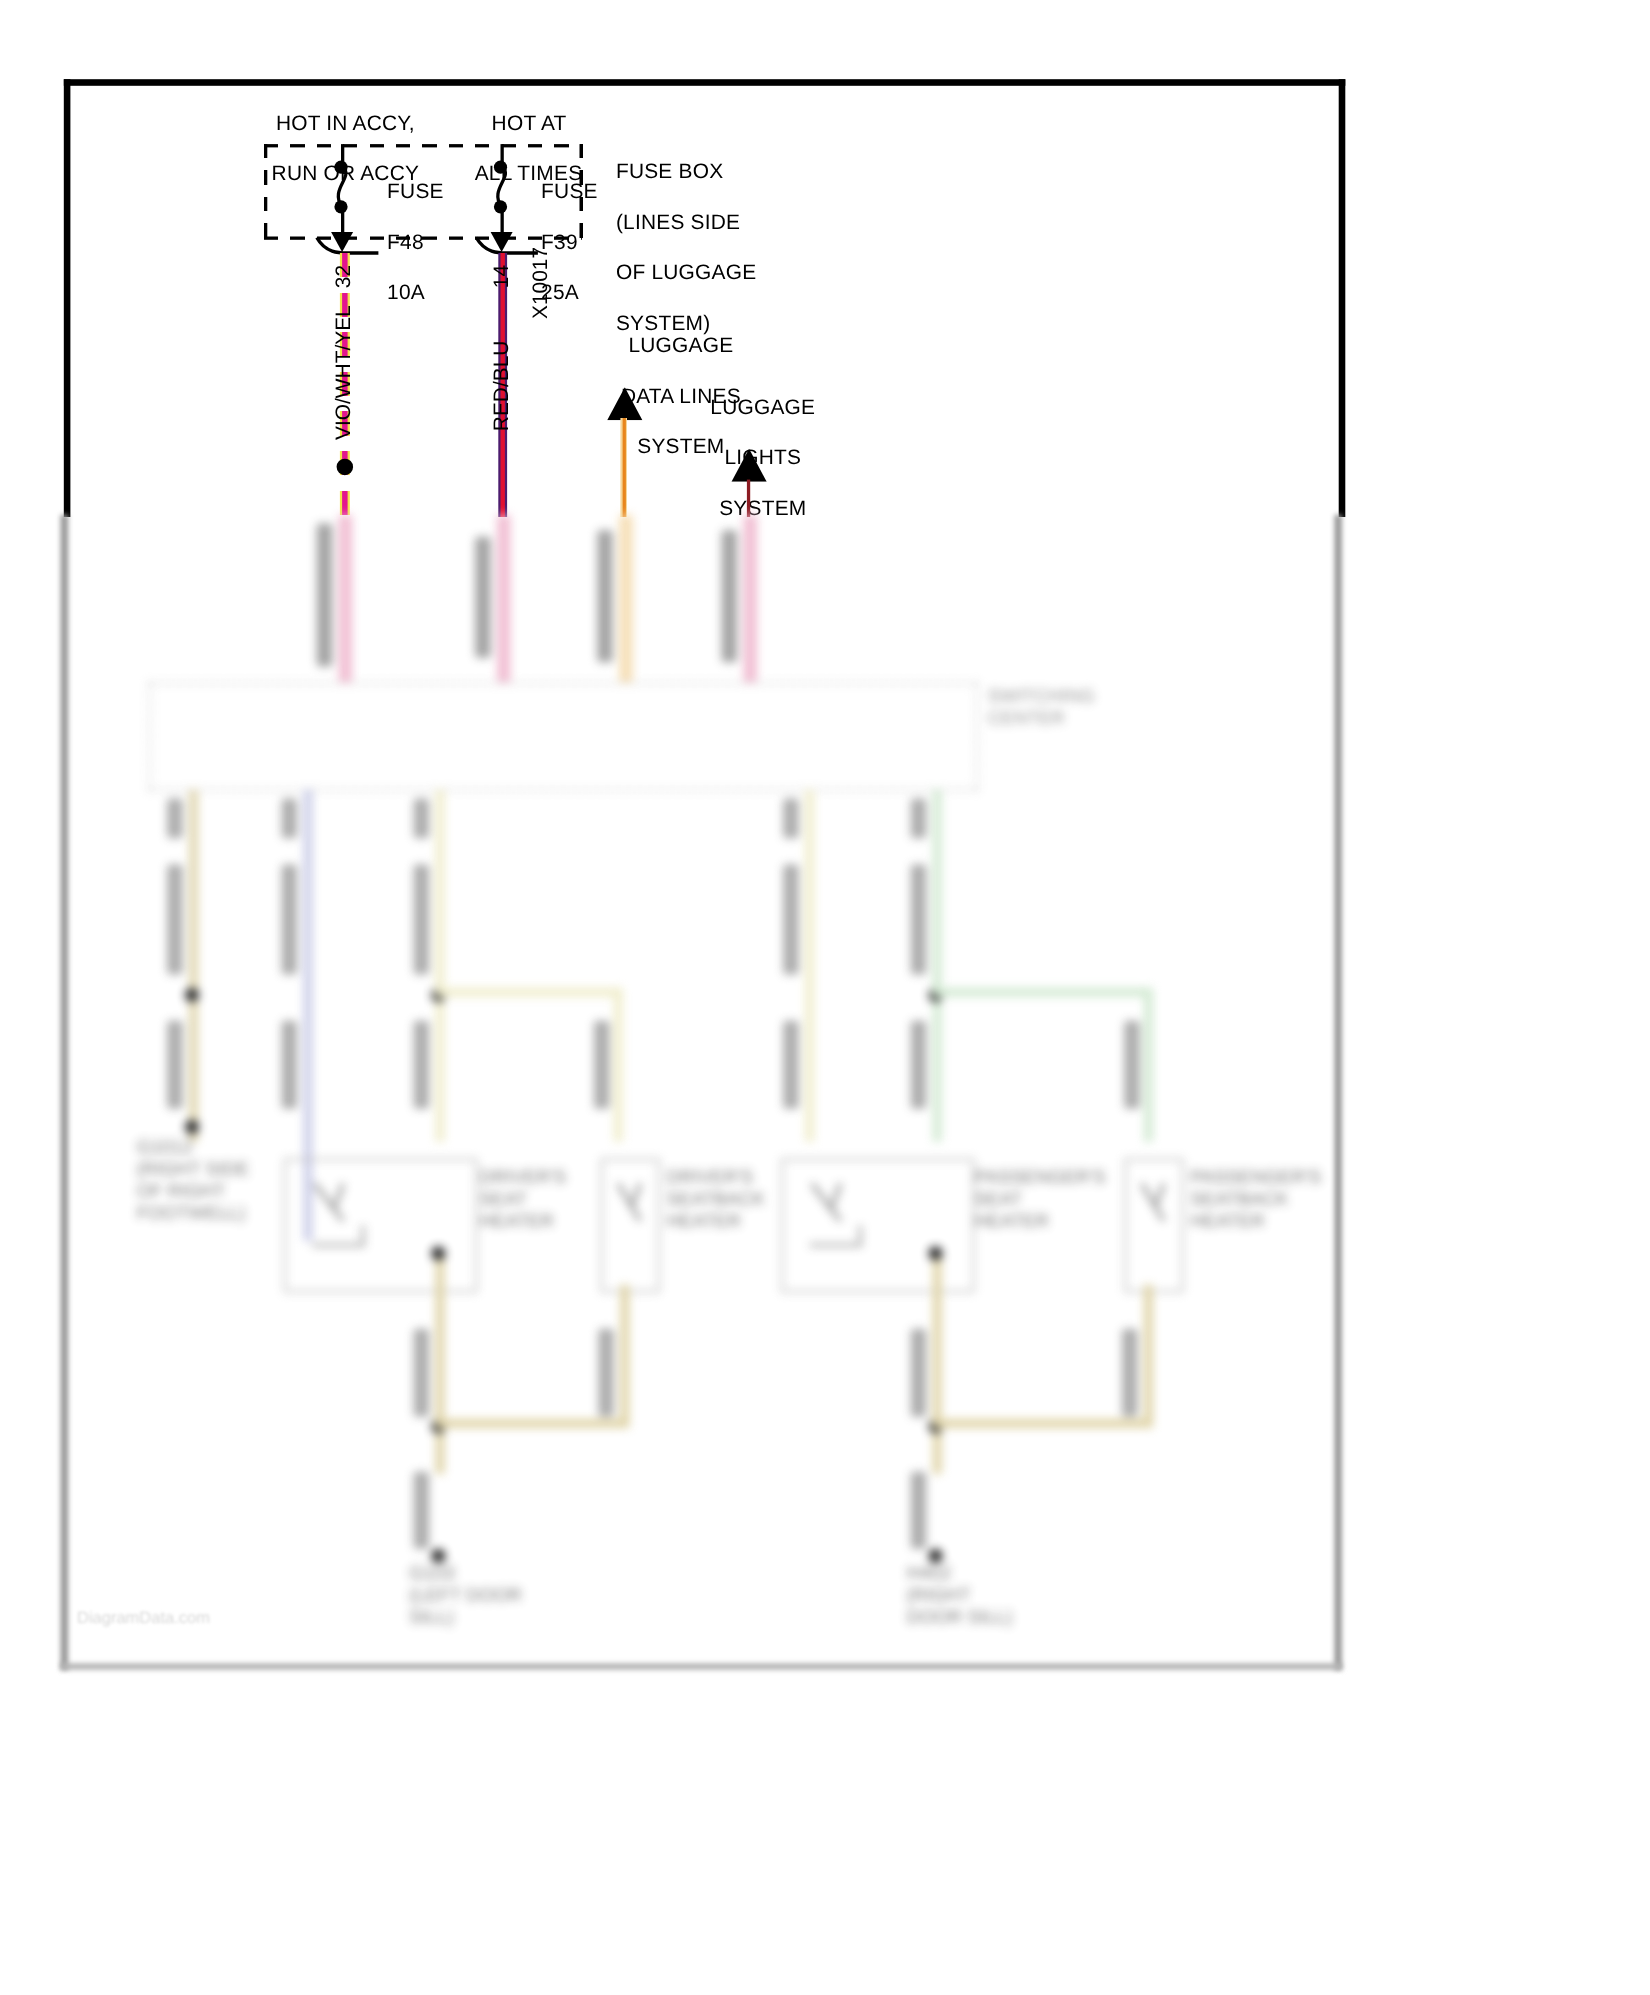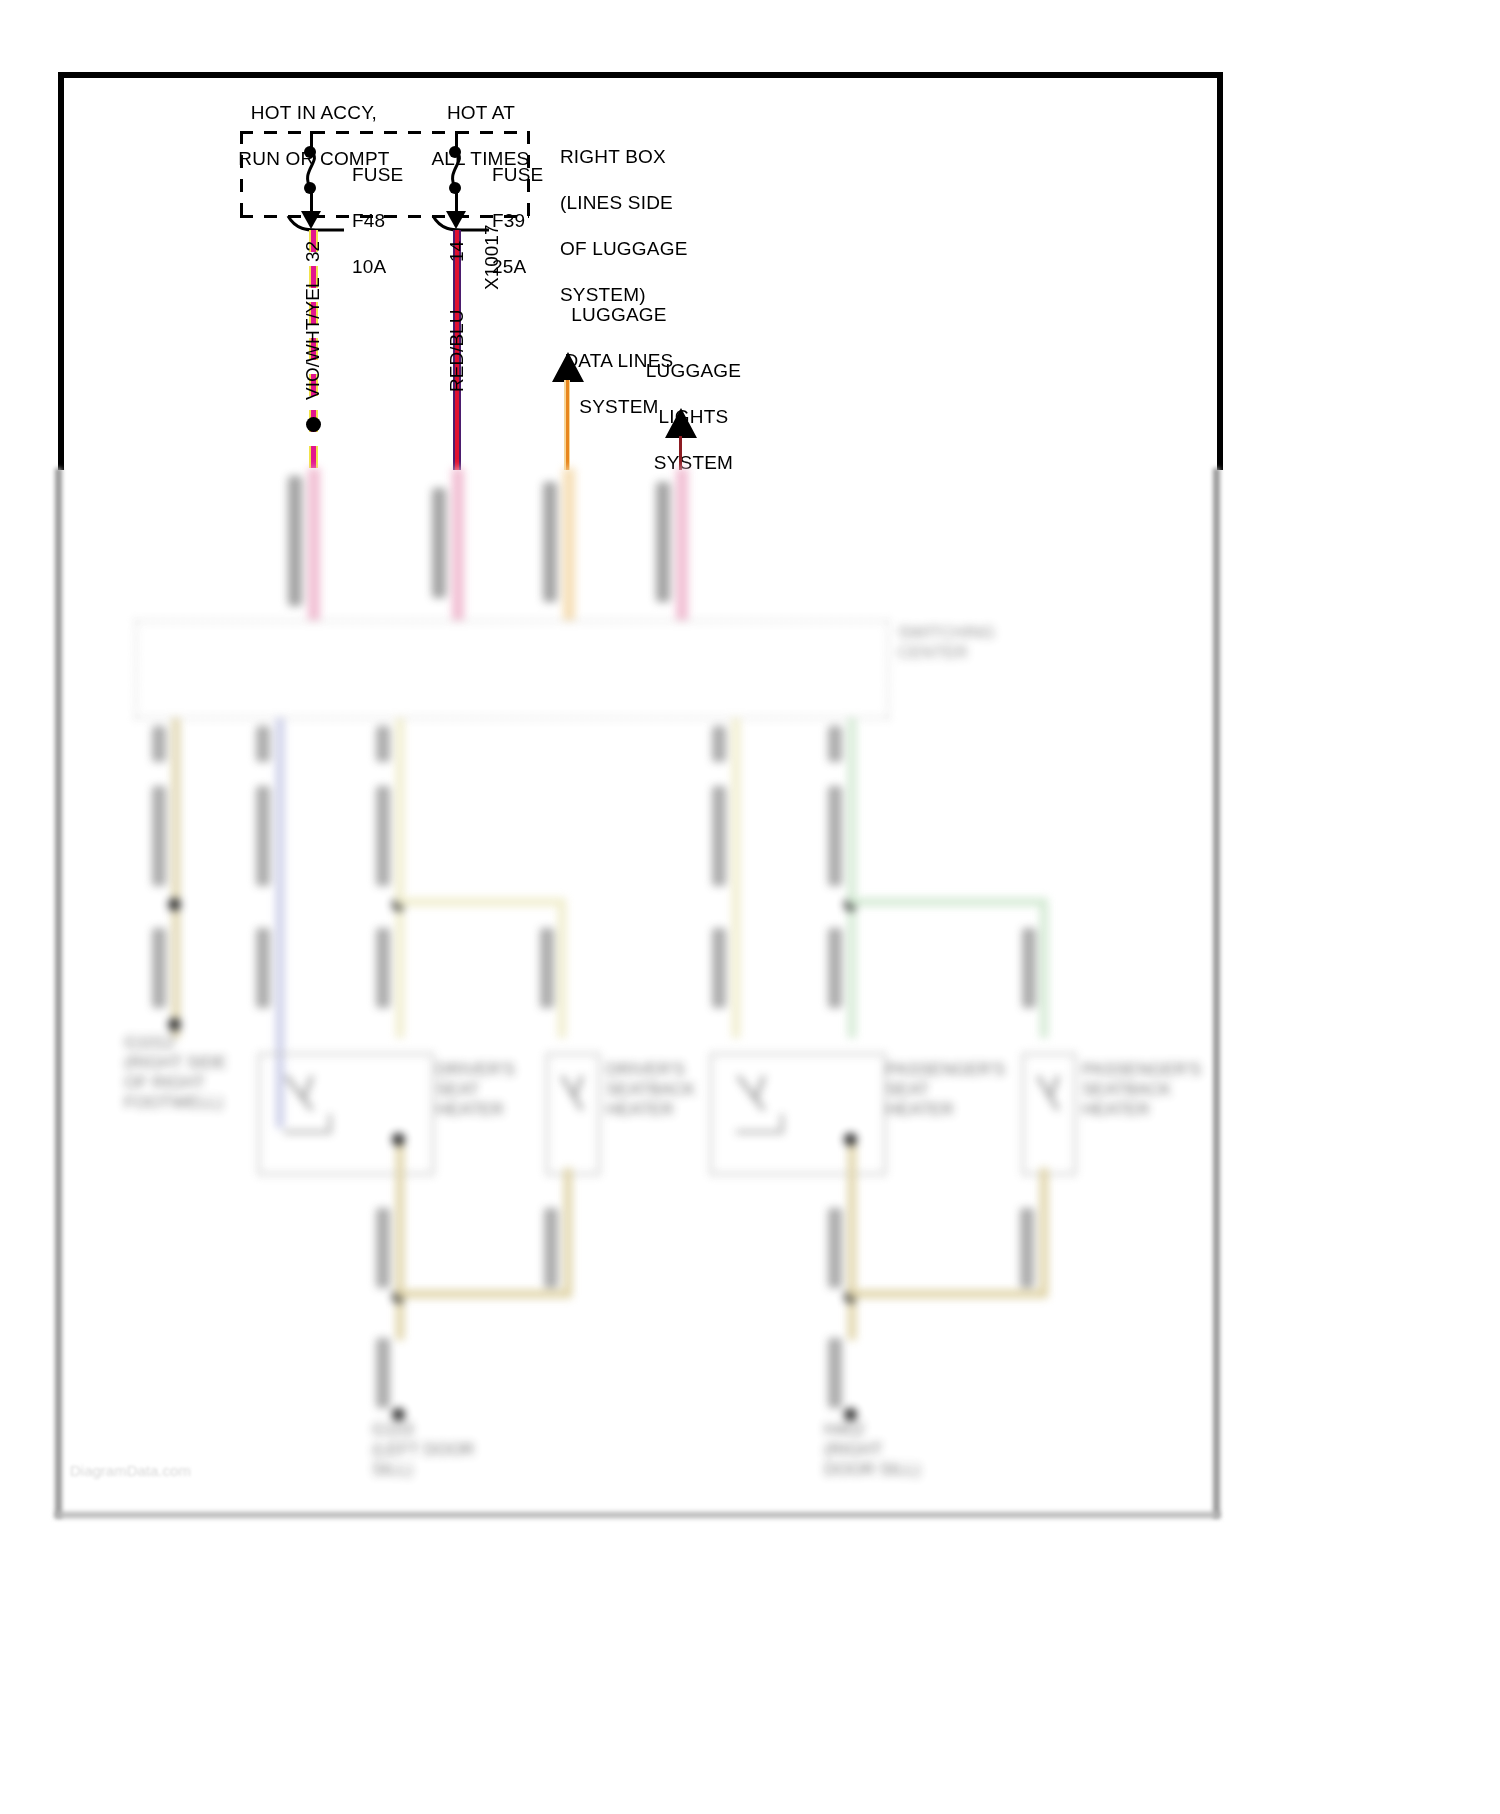--- a/index.html
+++ b/index.html
@@ -66,21 +66,21 @@
 <body>
 
 <div id="stage">
 
   <div class="frame-top"></div>
   <div class="frame-left"></div>
   <div class="frame-right"></div>
 
   <div class="txt c" style="left:178px;top:78px;width:250px;">
     <span>HOT IN ACCY,</span><br>
-    <span>RUN OR COMPT</span>
+    <span>RUN OR ACCY</span>
   </div>
 
   <div class="txt c" style="left:370px;top:78px;width:200px;">
     <span>HOT AT</span><br>
     <span>ALL TIMES</span>
   </div>
 
   <div class="dashseg" style="left:240px;top:131px;width:289px;"></div>
 
   <div class="dashseg" style="left:240px;top:215px;width:289px;"></div>
@@ -118,21 +118,21 @@
   </svg>
 
   <div class="txt l" style="left:470px;top:140px;width:130px;">
     <span>FUSE</span><br>
     <span>F39</span><br>
     <span>25A</span>
   </div>
 
   <div class="dashsegv" style="left:527px;top:131px;height:87px;"></div>
   <div class="txt l" style="left:538px;top:122px;width:200px;">
-    <span>RIGHT BOX</span><br>
+    <span>FUSE BOX</span><br>
     <span>(LINES SIDE</span><br>
     <span>OF LUGGAGE</span><br>
     <span>SYSTEM)</span>
   </div>
 
   <svg style="position:absolute;left:286px;top:214px;" width="60" height="18">
     <path d="M2,2 C10,16 22,16 30,16 L58,16" stroke="#000" stroke-width="3" fill="none"></path>
   </svg>
   <svg style="position:absolute;left:431px;top:214px;" width="60" height="18">
     <path d="M2,2 C10,16 22,16 30,16 L58,16" stroke="#000" stroke-width="3" fill="none"></path>

